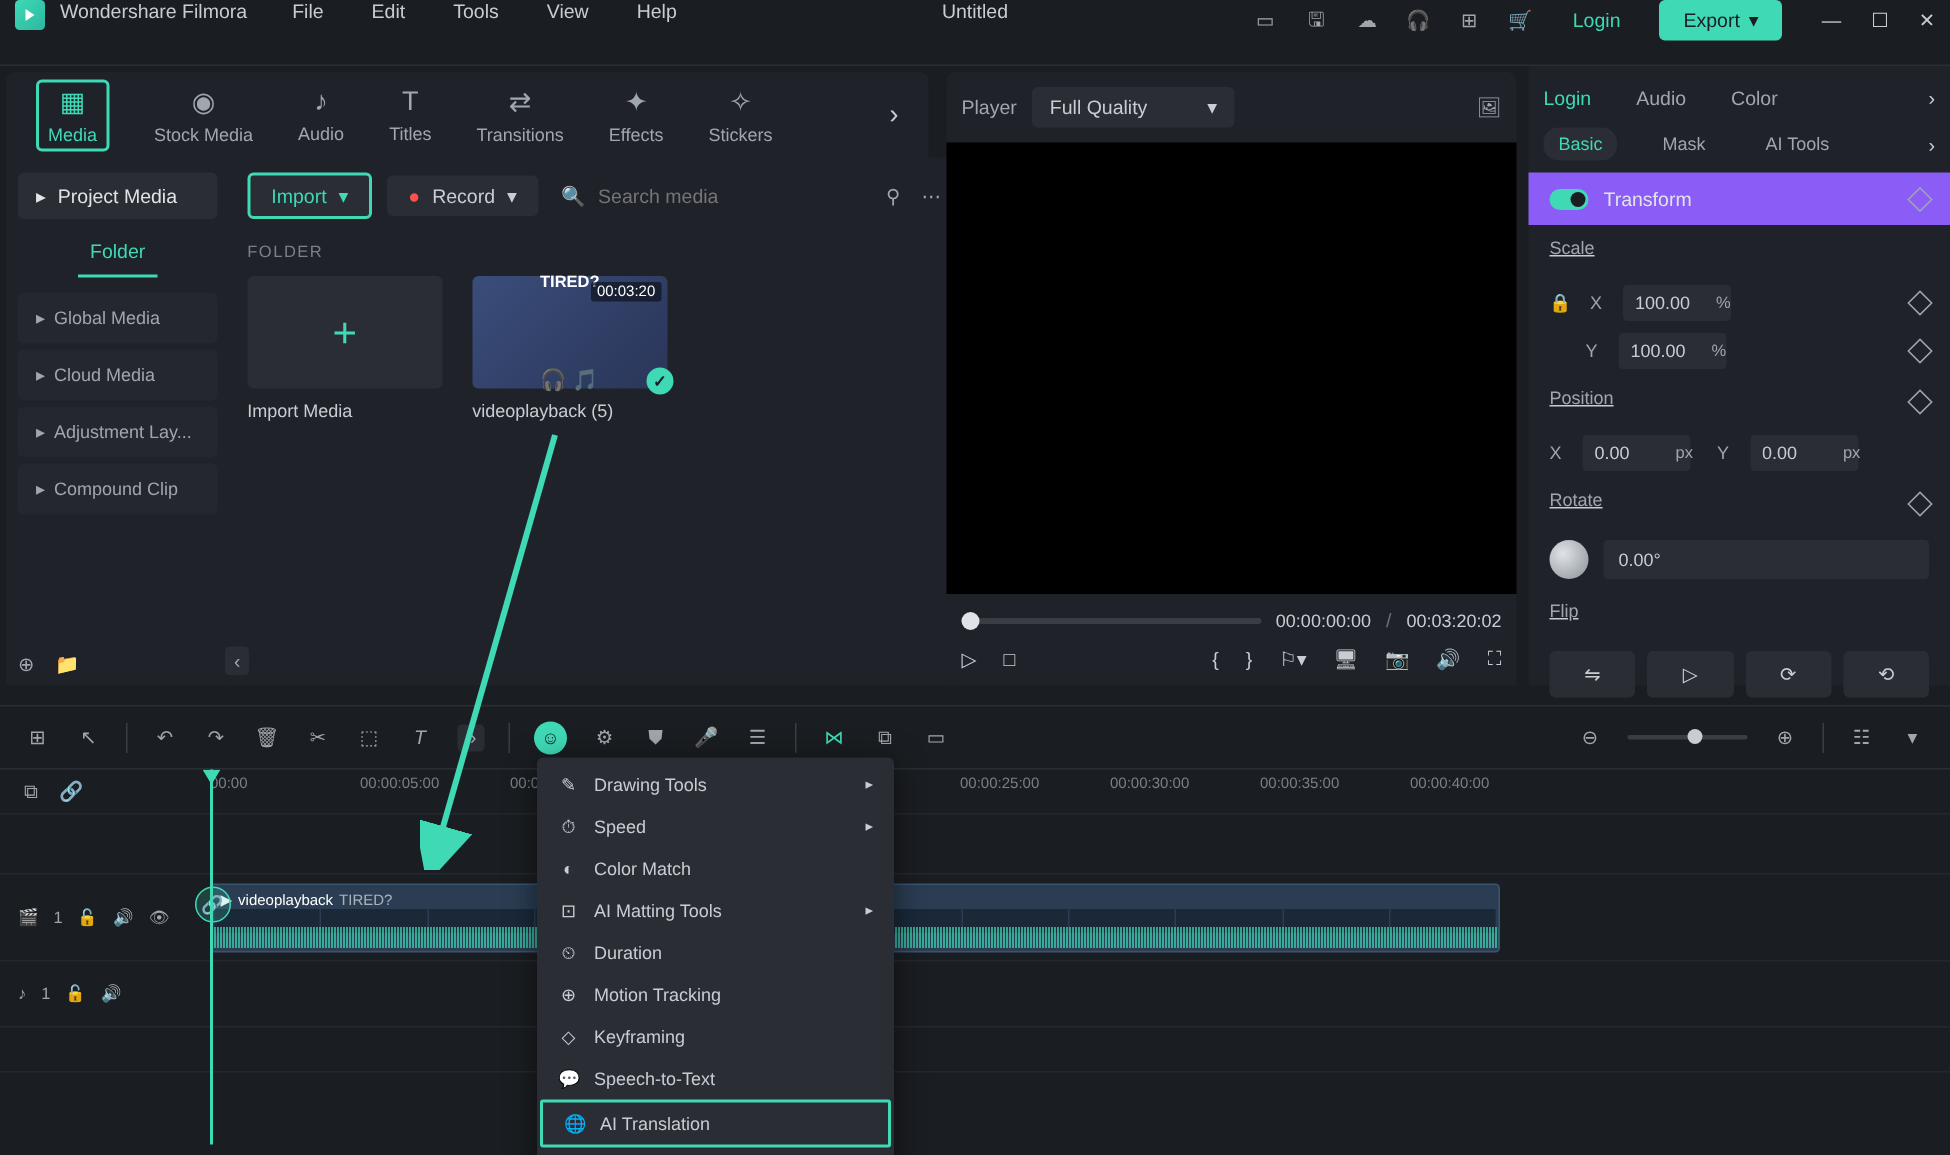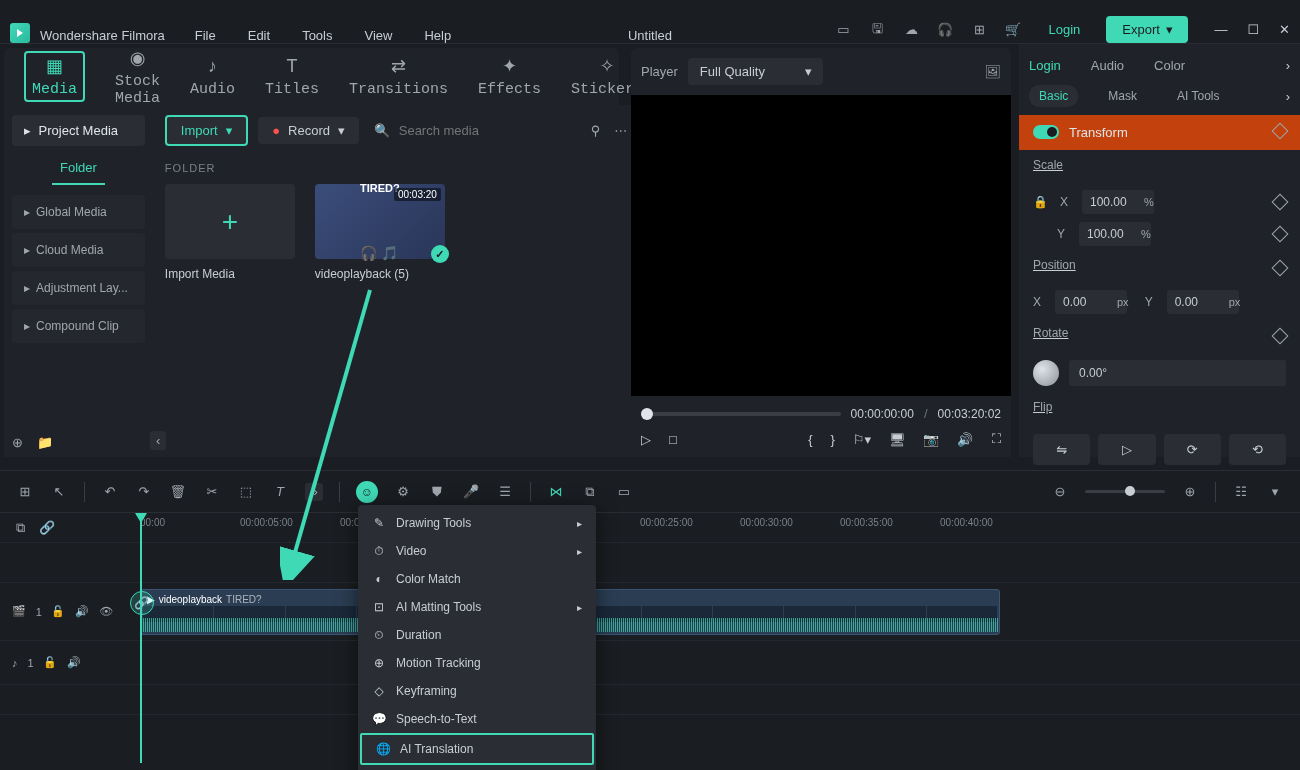--- a/index.html
+++ b/index.html
@@ -1,19 +1,19 @@
 <!DOCTYPE html>
 <html><head>
 <meta charset="utf-8">
 <style>
 * { margin: 0; padding: 0; box-sizing: border-box; font-family: -apple-system, BlinkMacSystemFont, "Segoe UI", sans-serif; }
 body { background: #1a1d21; color: #c8cdd3; width: 1300px; height: 770px; overflow: hidden; font-size: 13px; position: relative; }
 
 
-.titlebar { height: 44px; background: #1a1d21; display: flex; align-items: flex-end; padding: 0 10px; border-bottom: 1px solid #2a2e34; }
+.titlebar { height: 44px; background: #1a1d21; display: flex; align-items: flex-start; padding: 0 10px; border-bottom: 1px solid #2a2e34; }
 .logo { width: 20px; height: 20px; background: linear-gradient(135deg, #3fd9b6, #2bb8a0); margin-right: 10px; border-radius: 3px; display: flex; align-items: center; justify-content: center; }
 .app-title { color: #c8cdd3; font-size: 13px; margin-right: 30px; }
 .menubar { display: flex; gap: 32px; }
 .menubar span { color: #c8cdd3; font-size: 13px; cursor: pointer; }
 .doc-title { position: absolute; left: 50%; transform: translateX(-50%); color: #c8cdd3; font-size: 13px; }
 .titlebar-right { margin-left: auto; display: flex; align-items: center; gap: 16px; }
 .titlebar-right .icon-btn { width: 18px; height: 18px; display: flex; align-items: center; justify-content: center; color: #a0a6ad; cursor: pointer; }
 .login-btn { color: #3fd9b6; font-size: 13px; padding: 4px 10px; cursor: pointer; }
 .export-btn { background: #3fd9b6; color: #1a1d21; padding: 6px 16px; border-radius: 4px; font-size: 13px; display: flex; align-items: center; gap: 6px; cursor: pointer; }
 .win-controls { display: flex; gap: 20px; margin-left: 10px; }
@@ -23,21 +23,21 @@
 .top-section { display: flex; height: 413px; }
 .panel-left { width: 623px; display: flex; flex-direction: column; }
 .panel-preview { width: 380px; margin-left: 8px; display: flex; flex-direction: column; }
 .panel-props { flex: 1; margin-left: 8px; background: #1f2329; }
 
 
 .tab-strip { height: 57px; display: flex; align-items: center; padding: 0 20px; gap: 30px; background: #1f2329; border-radius: 6px 6px 0 0; margin: 4px 4px 0 4px; }
 .tab-item { display: flex; flex-direction: column; align-items: center; gap: 4px; cursor: pointer; color: #a0a6ad; }
 .tab-item.active { color: #3fd9b6; border: 2px solid #3fd9b6; border-radius: 4px; padding: 2px 6px; }
 .tab-item .tab-icon { font-size: 18px; }
-.tab-item .tab-label { font-size: 15px; font-family: Liberation Mono, monospace; }
+.tab-item .tab-label { font-size: 12px; }
 .tab-more { margin-left: auto; color: #c8cdd3; font-size: 18px; cursor: pointer; }
 
 
 .media-body { display: flex; flex: 1; margin: 0 4px; }
 .sidebar { width: 170px; background: #1f2329; padding: 10px 8px; }
 .sidebar-header { background: #2a2e34; padding: 8px 12px; border-radius: 4px; font-size: 13px; color: #e0e4e8; display: flex; align-items: center; gap: 8px; margin-bottom: 6px; }
 .sidebar-folder { color: #3fd9b6; text-align: center; padding: 8px; font-size: 13px; border-bottom: 2px solid #3fd9b6; margin: 0 40px 10px; }
 .sidebar-item { padding: 10px 12px; background: #24282e; border-radius: 4px; margin-bottom: 4px; font-size: 12px; color: #a0a6ad; cursor: pointer; display: flex; align-items: center; gap: 6px; }
 .sidebar-bottom { position: absolute; bottom: 320px; left: 12px; display: flex; gap: 14px; color: #a0a6ad; }
 .sidebar-collapse { position: absolute; bottom: 320px; left: 150px; background: #2a2e34; padding: 2px 6px; border-radius: 3px; cursor: pointer; color: #a0a6ad; }
@@ -76,21 +76,21 @@
 .play-controls .spacer { flex: 1; }
 
 
 .props-tabs { display: flex; padding: 10px 10px 0; gap: 30px; align-items: center; }
 .props-tab { color: #a0a6ad; font-size: 13px; cursor: pointer; padding: 4px 0; }
 .props-tab.active { color: #3fd9b6; }
 .props-more { margin-left: auto; color: #c8cdd3; cursor: pointer; }
 .props-subtabs { display: flex; padding: 8px 10px; gap: 20px; align-items: center; }
 .props-subtab { color: #a0a6ad; font-size: 12px; cursor: pointer; padding: 4px 10px; border-radius: 10px; }
 .props-subtab.active { background: #2a2e34; color: #3fd9b6; }
-.props-section-header { display: flex; align-items: flex-start; padding: 10px 14px; background: #c2410c; }
+.props-section-header { display: flex; align-items: center; padding: 10px 14px; background: #8b5cf6; }
 .toggle-switch { width: 26px; height: 14px; background: #3fd9b6; border-radius: 7px; position: relative; margin-right: 10px; cursor: pointer; }
 .toggle-switch::after { content: ''; position: absolute; right: 2px; top: 2px; width: 10px; height: 10px; background: #1a1d21; border-radius: 50%; }
 .section-title { color: #e0e4e8; font-size: 13px; font-weight: 500; }
 .keyframe-diamond { margin-left: auto; width: 12px; height: 12px; border: 1px solid #a0a6ad; transform: rotate(45deg); cursor: pointer; }
 .prop-row { padding: 8px 14px; text-decoration: underline; }
 .prop-label { font-size: 12px; color: #a0a6ad; margin-bottom: 6px; display: block; }
 .scale-row { display: flex; align-items: center; gap: 8px; padding: 4px 14px; }
 .lock-icon { color: #3fd9b6; font-size: 12px; margin-right: 4px; }
 .axis-label { color: #a0a6ad; font-size: 12px; width: 14px; }
 .num-input { background: #2a2e34; border: none; color: #c8cdd3; padding: 5px 8px; width: 72px; border-radius: 3px; font-size: 12px; text-align: left; }
@@ -537,21 +537,21 @@
 </div>
 
 <div class="context-menu">
   <div class="context-item">
       <span class="ctx-icon">✎</span>
       <span>Drawing Tools</span>
       <span class="submenu-arrow">▸</span>
     </div>
   <div class="context-item">
       <span class="ctx-icon">⏱</span>
-      <span>Video</span>
+      <span>Speed</span>
       <span class="submenu-arrow">▸</span>
     </div>
   <div class="context-item">
       <span class="ctx-icon">◐</span>
       <span>Color Match</span>
     </div>
   <div class="context-item">
       <span class="ctx-icon">⊡</span>
       <span>AI Matting Tools</span>
       <span class="submenu-arrow">▸</span>

